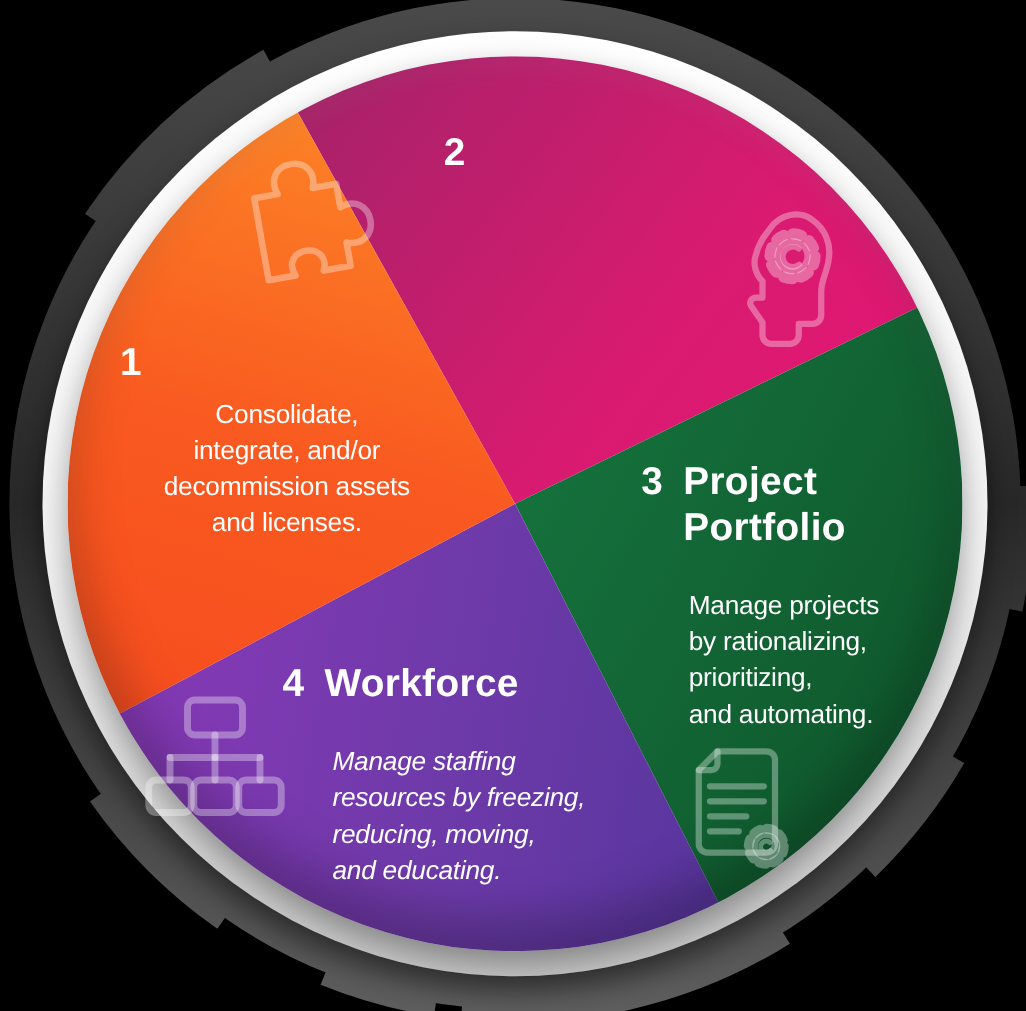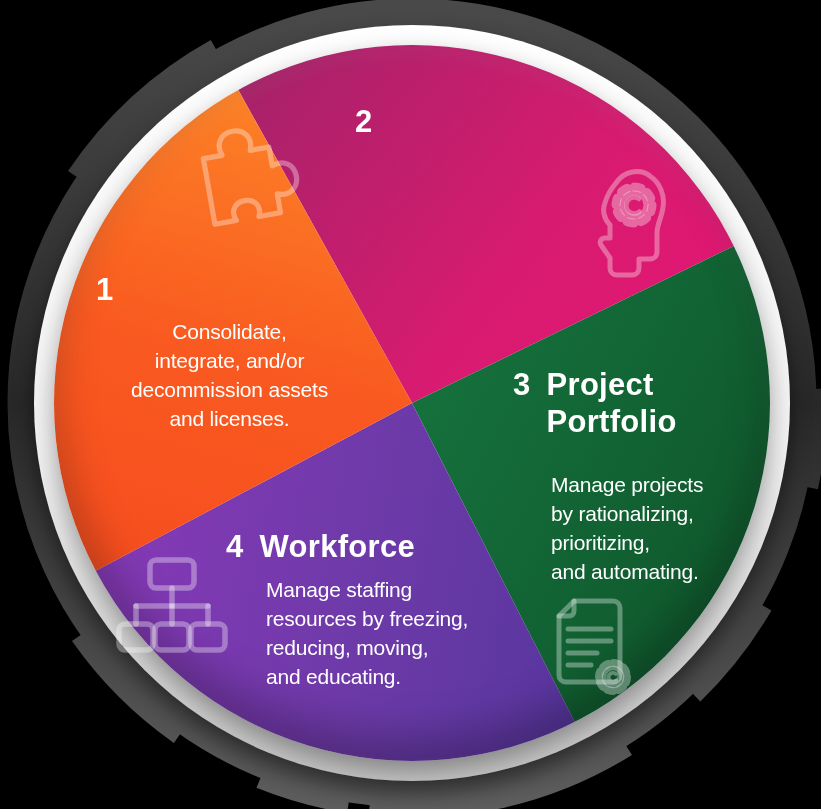--- a/index.html
+++ b/index.html
@@ -120,18 +120,18 @@
   </div>
   <div class="desc" style="left:551px;top:436px;margin-top:34px;">Manage projects
 by rationalizing,
 prioritizing,
 and automating.</div>
 
   <div class="heading" style="left:226px;top:528px;">
     <span class="num">4</span>
     <span class="ttl">Workforce</span>
   </div>
-  <div class="desc" style="left:266px;top:575px;">Manage staffing
+  <div class="desc" style="left:266px;top:595px;font-style:italic;">Manage staffing
 resources by freezing,
 reducing, moving,
 and educating.</div>
 
 </div>
 
 </body></html>

